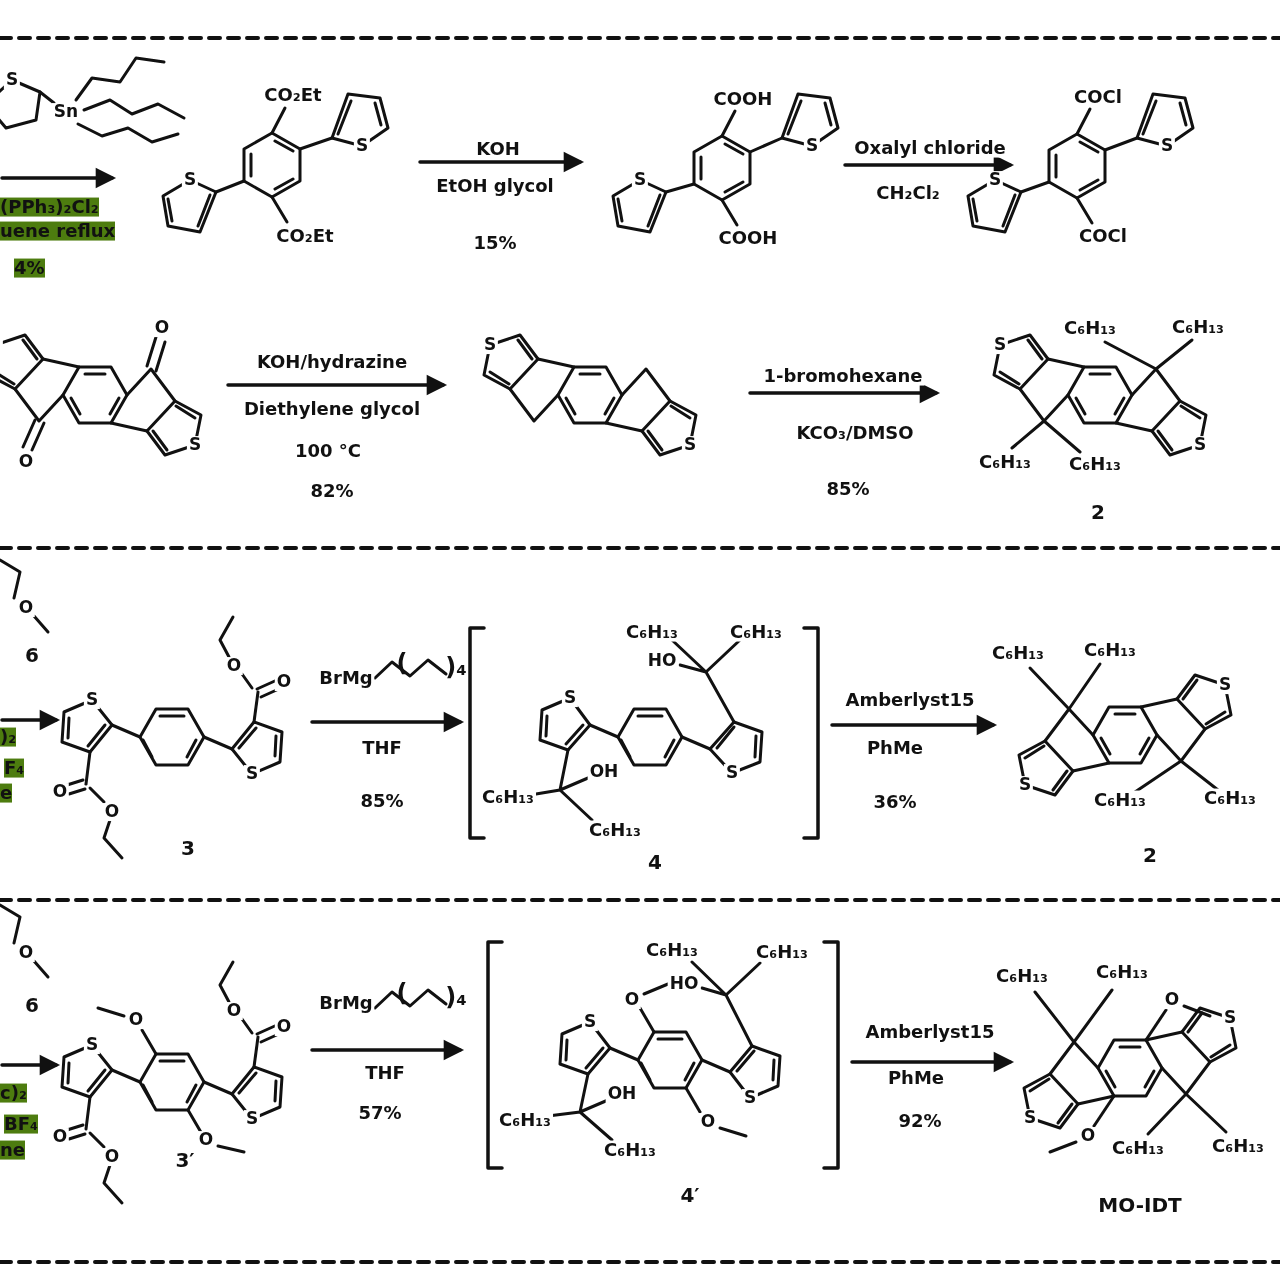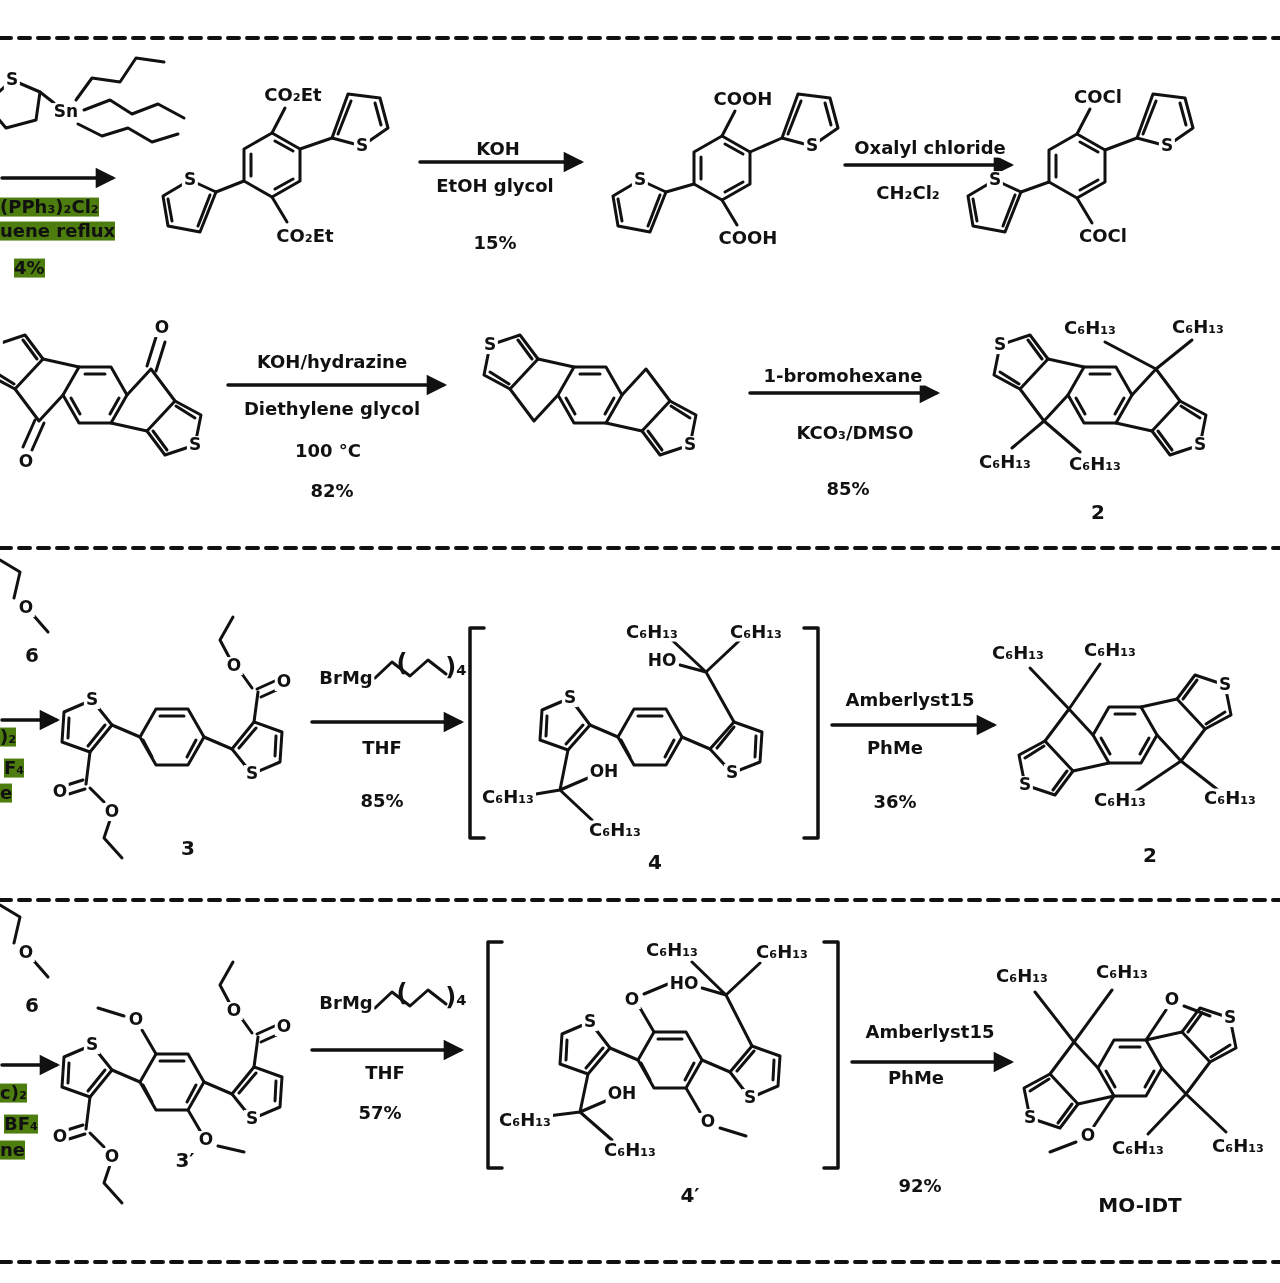--- a/index.html
+++ b/index.html
@@ -362,21 +362,21 @@
 <span class="lbl atom" style="left:590px;top:1022px">S</span>
 <span class="lbl atom" style="left:750px;top:1098px">S</span>
 <span class="lbl atom" style="left:622px;top:1094px">OH</span>
 <span class="lbl atom" style="left:708px;top:1122px">O</span>
 <span class="lbl" style="left:525px;top:1120px">C₆H₁₃</span>
 <span class="lbl" style="left:630px;top:1150px">C₆H₁₃</span>
 <span class="lbl cl" style="left:690px;top:1195px">4′</span>
 
 <span class="lbl" style="left:930px;top:1032px">Amberlyst15</span>
 <span class="lbl" style="left:916px;top:1078px">PhMe</span>
-<span class="lbl" style="left:920px;top:1186px">92%</span>
+<span class="lbl" style="left:920px;top:1121px">92%</span>
 
 <span class="lbl" style="left:1022px;top:976px">C₆H₁₃</span>
 <span class="lbl" style="left:1122px;top:972px">C₆H₁₃</span>
 <span class="lbl" style="left:1138px;top:1148px">C₆H₁₃</span>
 <span class="lbl" style="left:1238px;top:1146px">C₆H₁₃</span>
 <span class="lbl atom" style="left:1172px;top:1000px">O</span>
 <span class="lbl atom" style="left:1088px;top:1136px">O</span>
 <span class="lbl atom" style="left:1230px;top:1018px">S</span>
 <span class="lbl atom" style="left:1030px;top:1118px">S</span>
 <span class="lbl cl" style="left:1140px;top:1205px">MO-IDT</span>

